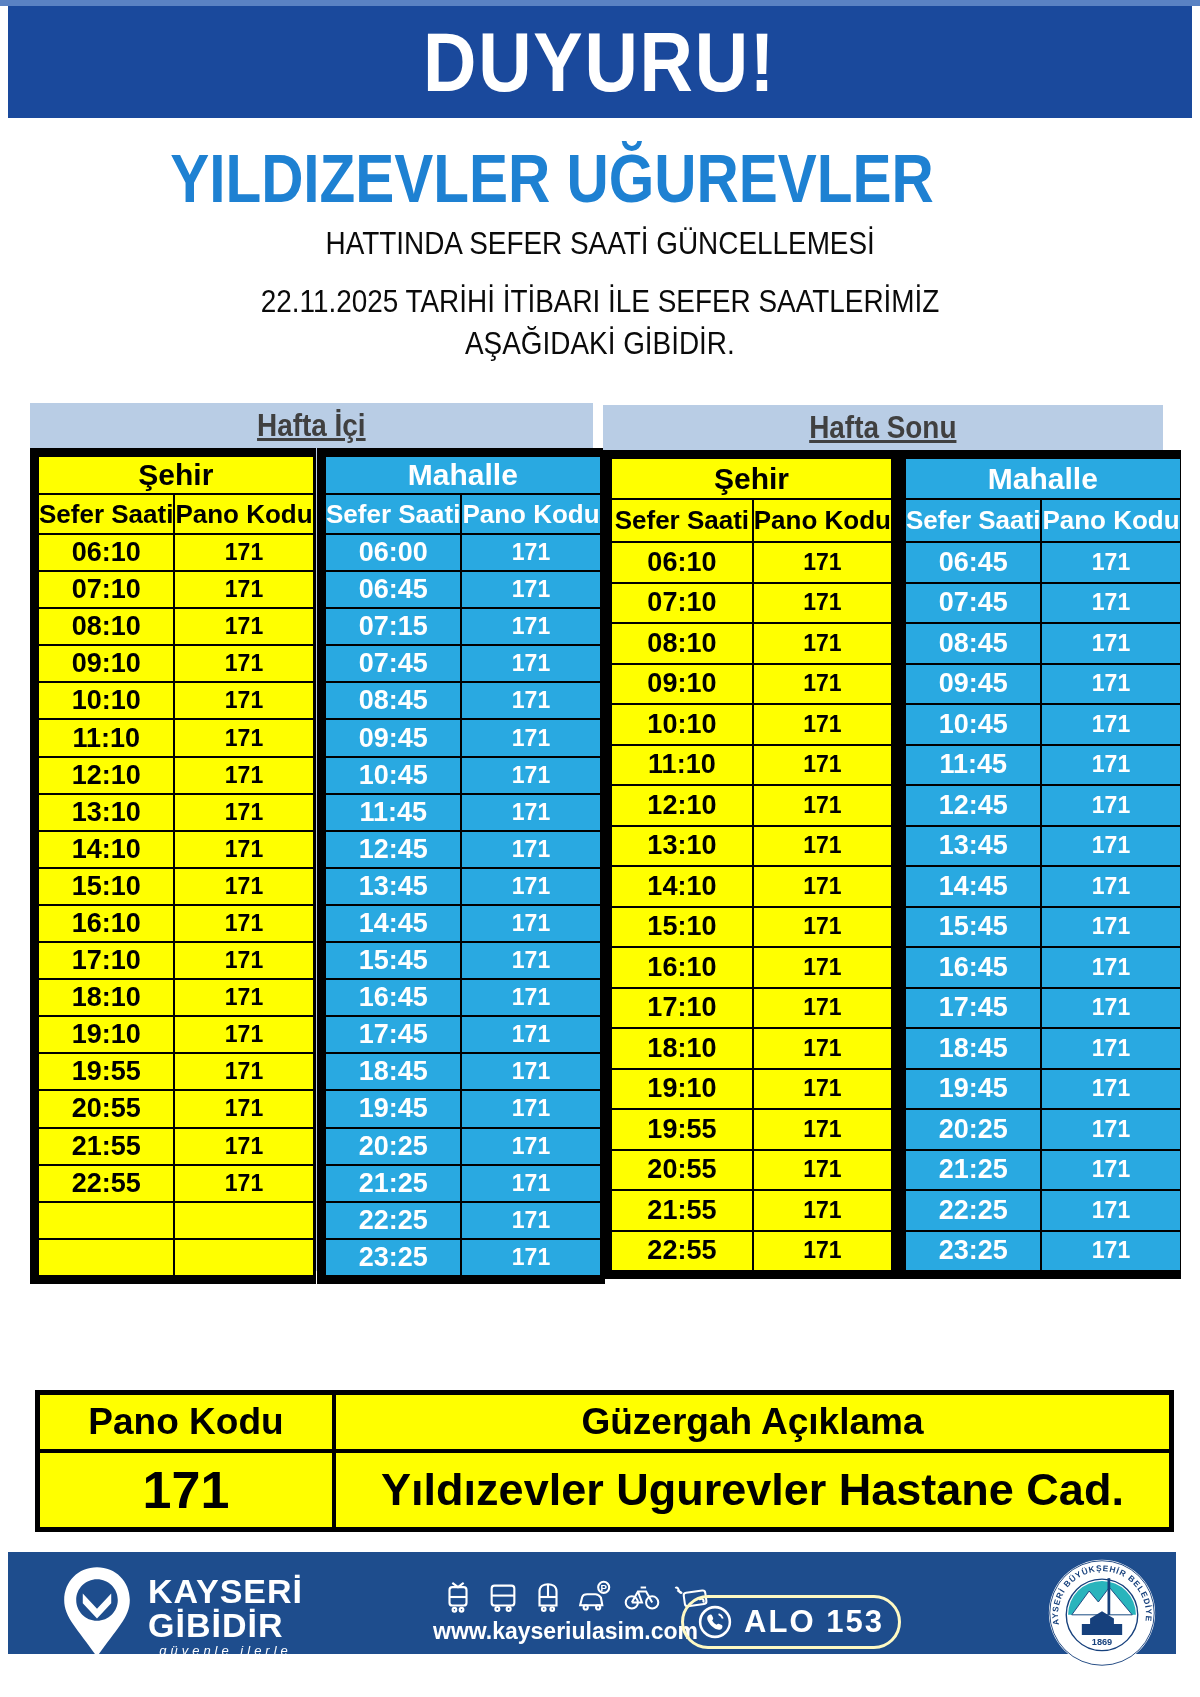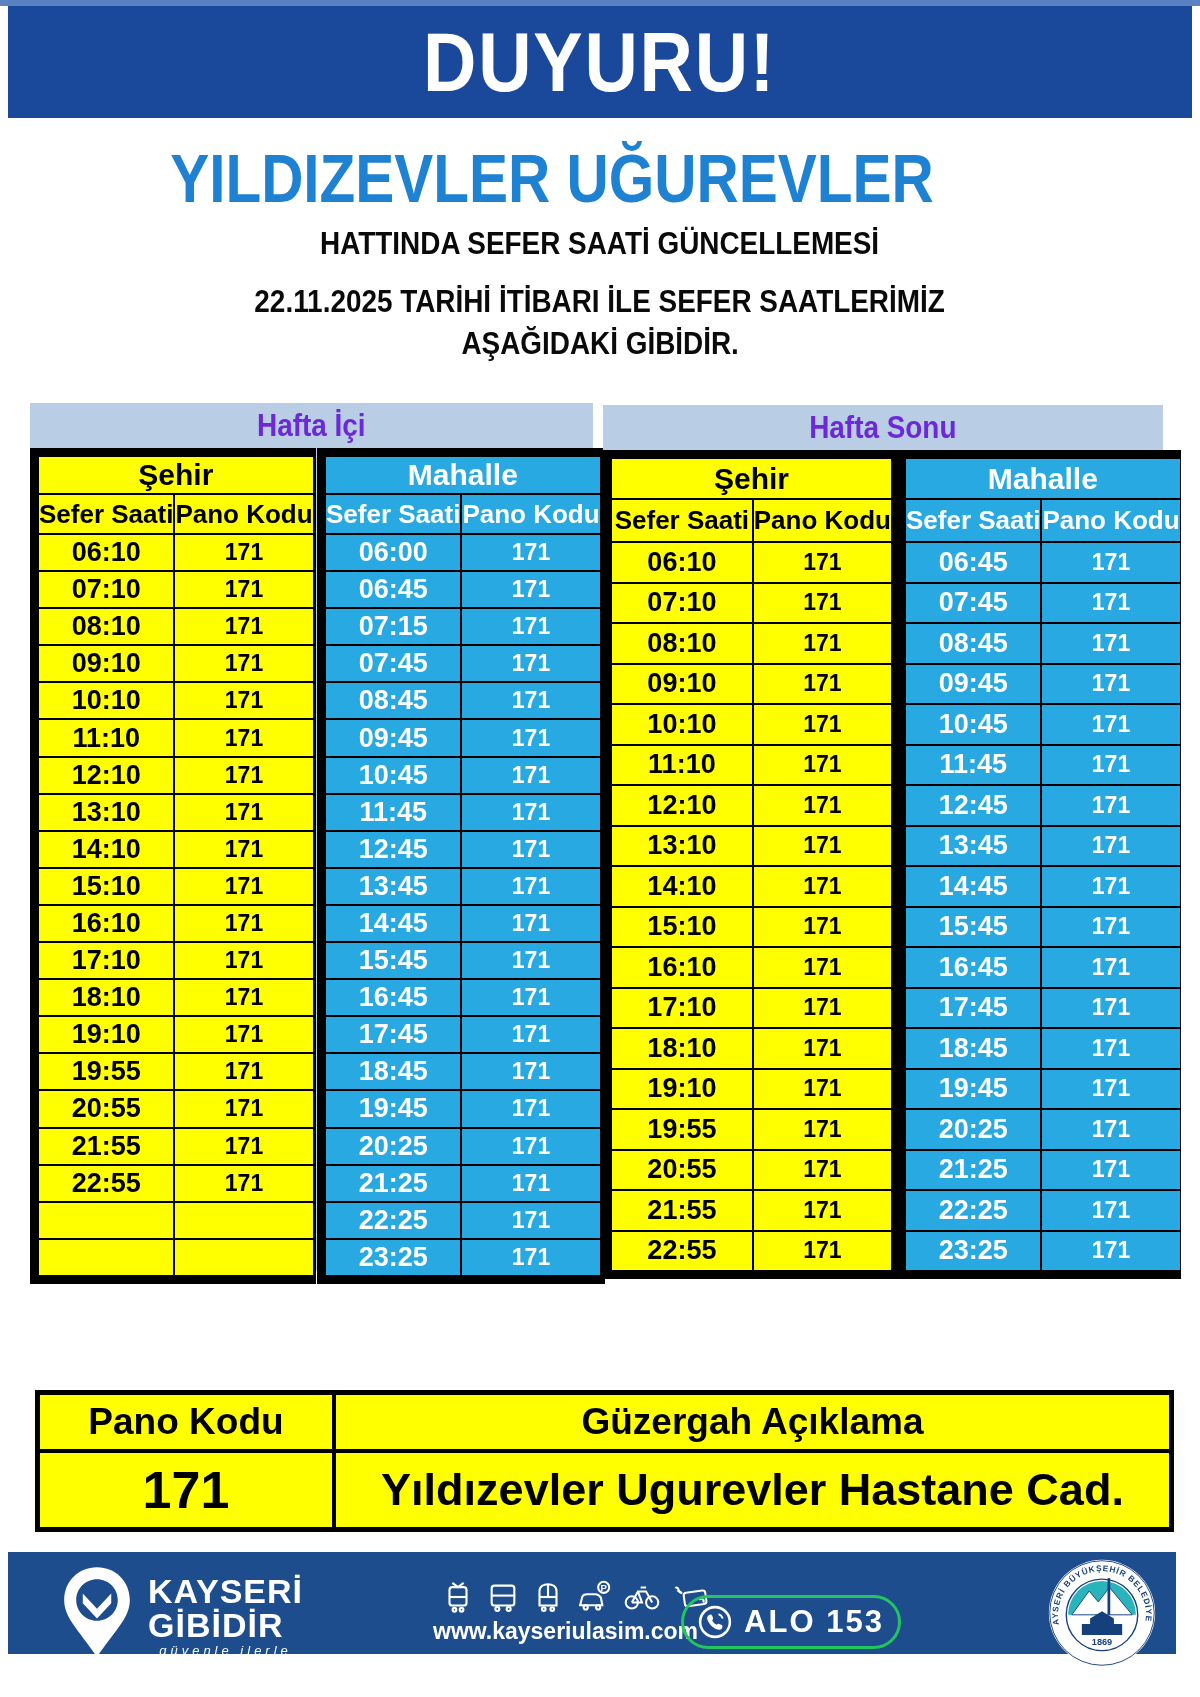--- a/index.html
+++ b/index.html
@@ -12,27 +12,27 @@
 
   
   #top-strip{left:0;top:0;width:1200px;height:6px;background:#5a82c3;}
   #banner{left:8px;top:6px;width:1184px;height:112px;background:#1a499c;
     display:flex;align-items:center;justify-content:center;}
   #banner .txt{color:#fff;font-weight:bold;font-size:84px;letter-spacing:2px;transform:scaleX(0.88);}
 
   
   #route-title{left:0;top:140px;width:1104px;text-align:center;color:#1e81d2;
     font-weight:bold;font-size:68px;line-height:76px;}
-  .subline{left:0;width:1200px;text-align:center;color:#0a0a0a;font-weight:bold;font-size:31px;line-height:36px;}
+  .subline{left:0;width:1200px;text-align:center;color:#0a0a0a;font-weight:normal;font-size:31px;line-height:36px;}
   #sub1{top:226px;} #sub2{top:284px;} #sub3{top:326px;}
 
   
   .sched-section{background:#b9cde5;}
   .sec-title{height:45px;display:flex;align-items:center;justify-content:center;
-    font-weight:bold;font-size:31px;color:#6d28d9;}
+    font-weight:bold;font-size:31px;color:#404040;text-decoration:underline;}
   .sched-table{position:absolute;top:45px;background:#000;display:grid;padding:9px;gap:2px;}
   .wd-rows{grid-template-rows:36px 38px;grid-auto-rows:35.1px;}
   .we-rows{grid-template-rows:39px 41px;grid-auto-rows:38.5px;}
   .tcell{display:flex;align-items:center;justify-content:center;font-weight:bold;}
   .ttitle{grid-column:1 / -1;font-size:30px;}
   .tcolh{font-size:26px;white-space:nowrap;}
   .dcell{font-size:27px;}
   .dcell.code{font-size:23px;}
   .variant-yellow .tcell{background:#ffff00;color:#000;}
   .variant-blue .tcell{background:#29a9e1;color:#fff;}
@@ -47,21 +47,21 @@
   #legend .desc{font-size:45px;}
 
   
   #footer{left:8px;top:1552px;width:1168px;height:102px;background:#1e4d8d;}
   #footer *{color:#fff;}
   #pin-logo{left:54px;top:14px;}
   #brand{left:140px;top:22px;line-height:34px;font-weight:bold;font-size:34px;letter-spacing:1px;}
   #brand .tagline{font-weight:normal;font-style:italic;font-size:13px;letter-spacing:4px;line-height:18px;text-align:center;}
   #icons-row{left:433px;top:28px;display:flex;gap:11px;align-items:flex-end;}
   #website{left:425px;top:66px;width:250px;text-align:center;font-weight:bold;font-size:23px;}
-  #alo-pill{left:673px;top:43px;width:214px;height:48px;border:3px solid #22c55e;border-radius:27px;
+  #alo-pill{left:673px;top:43px;width:214px;height:48px;border:3px solid #fef9c3;border-radius:27px;
     display:flex;align-items:center;justify-content:center;gap:12px;}
   #alo-pill .lbl{font-weight:bold;font-size:31px;letter-spacing:2px;}
   #seal{left:1039px;top:6px;}
 </style>
 </head>
 <body>
 
 <div id="top-strip" class="abs"></div>
 <div id="banner" class="abs">
   <span class="txt">DUYURU!</span>

